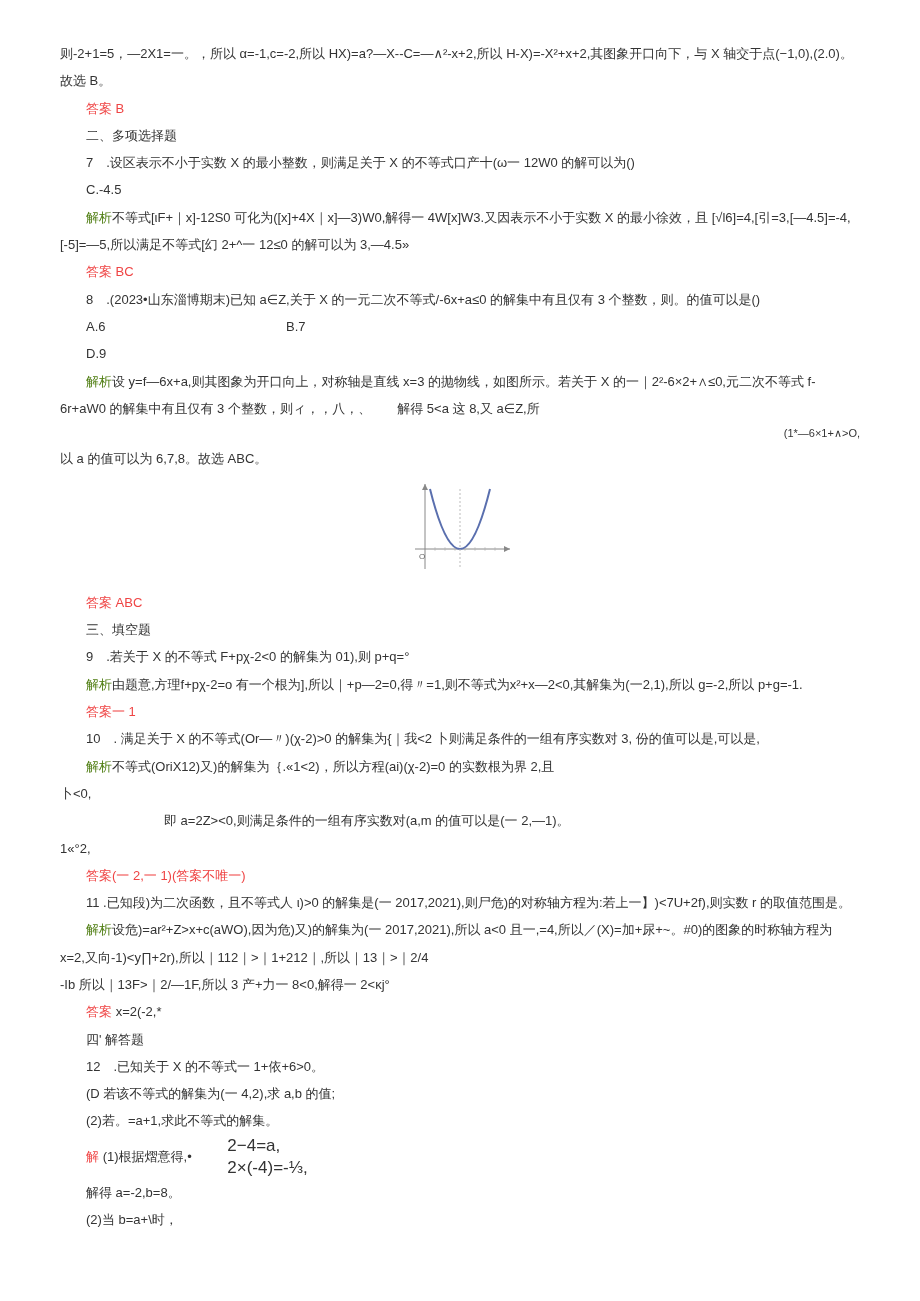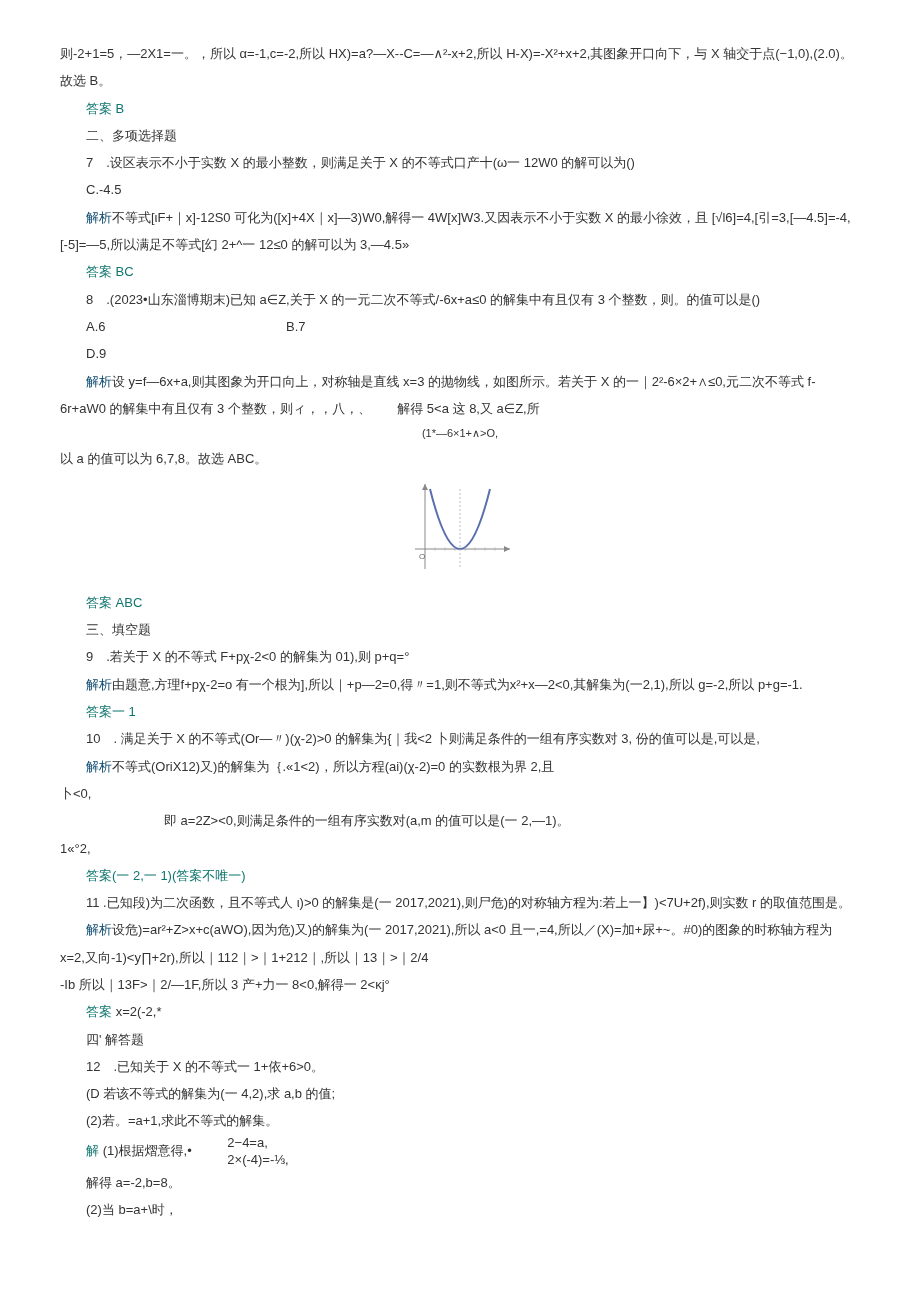--- a/index.html
+++ b/index.html
@@ -8,22 +8,22 @@
     color: #333;
     width: 920px;
     margin: 0;
     padding: 40px 60px 40px 60px;
     box-sizing: border-box;
     line-height: 2.1;
     background: #fff;
   }
   p { margin: 0; text-indent: 2em; }
   .no-indent { text-indent: 0; }
-  .blue { color: #0c4a6e; }
-  .red { color: #0f766e; }
+  .blue { color: #4d7c0f; }
+  .red { color: #ef4444; }
   .bold { font-weight: normal; }
   .opts { display: flex; text-indent: 0; padding-left: 2em; }
   .opts .col { width: 200px; }
   .fig { text-align: center; margin: 6px 0; }
   svg.parab { width: 110px; height: 95px; }
 </style>
 </head>
 <body>
 
 <p class="no-indent">则-2+1=5，—2X1=一。，所以 α=-1,c=-2,所以 HX)=a?—X--C=—∧²-x+2,所以 H-X)=-X²+x+2,其图象开口向下，与 X 轴交于点(−1,0),(2.0)。故选 B。</p>
@@ -45,21 +45,21 @@
 <div class="opts">
   <span class="col">A.6</span>
   <span class="col">B.7</span>
 </div>
 <div class="opts">
   <span class="col">D.9</span>
 </div>
 <p class="no-indent">
   <span style="display:inline-block;width:2em"></span><span class="blue">解析</span><span>设 y=f—6x+a,则其图象为开口向上，对称轴是直线 x=3 的抛物线，如图所示。若关于 X 的一｜2²-6×2+∧≤0,元二次不等式 f-6r+aW0 的解集中有且仅有 3 个整数，则ィ，，八，、　　解得 5&lt;a 这 8,又 a∈Z,所</span>
 </p>
-<p class="no-indent" style="text-align:center;font-size:11px">(1*—6×1+∧&gt;O,</p>
+<p class="no-indent" style="text-align:right;font-size:11px">(1*—6×1+∧&gt;O,</p>
 <p class="no-indent">以 a 的值可以为 6,7,8。故选 ABC。</p>
 
 <div class="fig">
   <svg class="parab" viewBox="0 0 110 95">
     <line x1="10" y1="70" x2="105" y2="70" stroke="#888" stroke-width="1"></line>
     <polygon points="105,70 99,67 99,73" fill="#888"></polygon>
     <line x1="20" y1="90" x2="20" y2="5" stroke="#888" stroke-width="1"></line>
     <polygon points="20,5 17,11 23,11" fill="#888"></polygon>
     <g stroke="#aaa" stroke-width="0.5">
       <line x1="30" y1="68" x2="30" y2="72"></line>
@@ -105,19 +105,19 @@
   <span class="red">答案 </span><span>x=2(-2,*</span>
 </p>
 
 <p><span>四' </span><span class="bold">解答题</span></p>
 
 <p>12　.已知关于 X 的不等式一 1+依+6&gt;0。</p>
 <p>(D 若该不等式的解集为(一 4,2),求 a,b 的值;</p>
 <p>(2)若。=a+1,求此不等式的解集。</p>
 <p>
   <span class="red">解 </span><span>(1)根据熠意得,•</span>
-  <span style="display:inline-block;vertical-align:middle;font-size:13px;line-height:1.3;margin-left:6px">
+  <span style="display:inline-block;vertical-align:middle;font-size:17px;line-height:1.3;margin-left:6px">
     <span style="display:block">2−4=a,</span>
     <span style="display:block">2×(-4)=-⅓,</span>
   </span>
 </p>
 <p>解得 a=-2,b=8。</p>
 <p>(2)当 b=a+\时，</p>
 
 </body></html>

